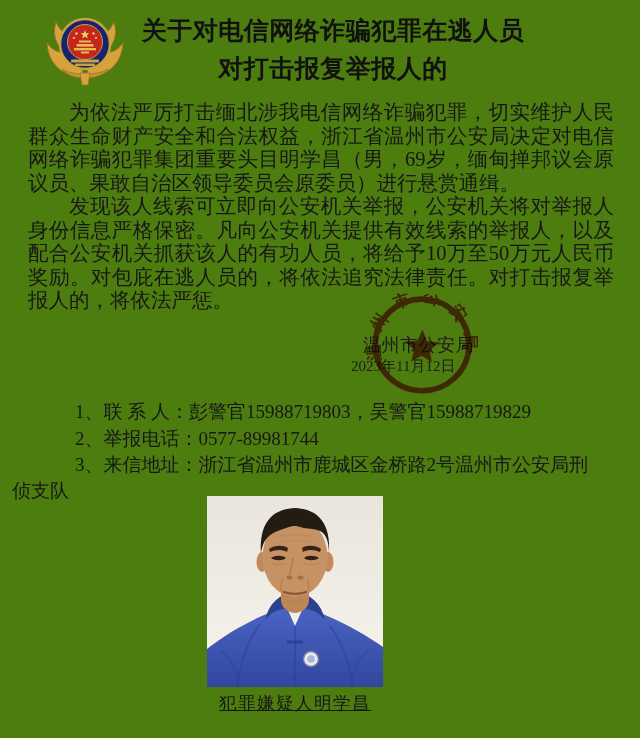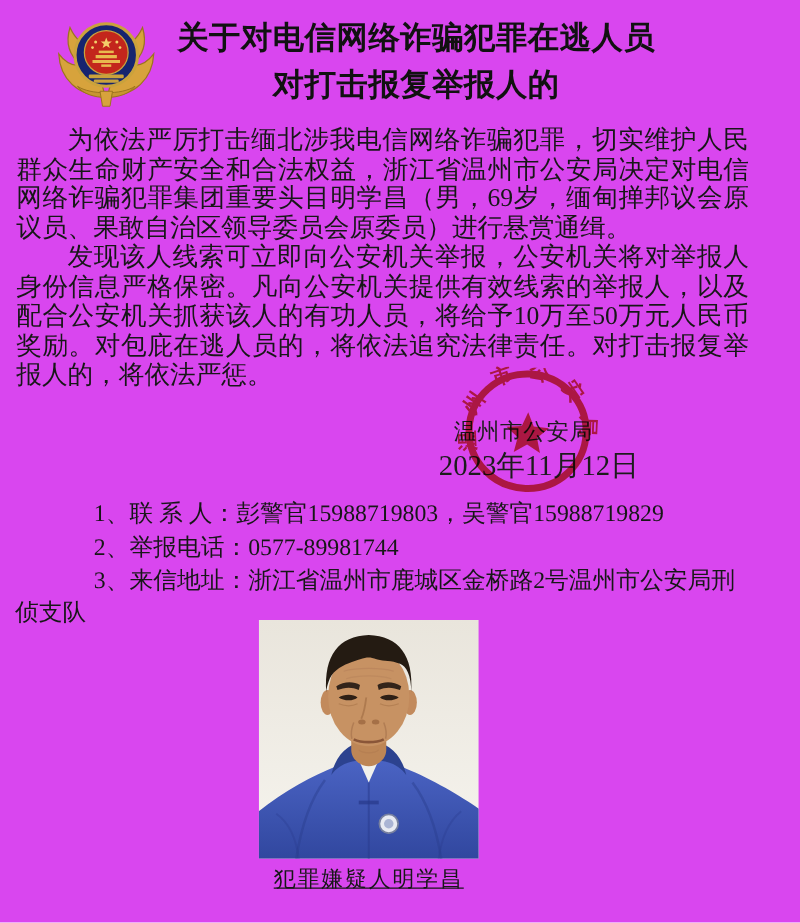--- a/index.html
+++ b/index.html
@@ -3,45 +3,45 @@
 <meta charset="utf-8">
 <style>
   html,body{margin:0;padding:0;}
   body{
     font-family:"Liberation Serif","DejaVu Serif",serif;
     background:#ffffff;
   }
   .page{
     position:relative;
     width:640px;height:738px;
-    background:#d946ef;
+    background:#4d7c0f;
     overflow:hidden;
     color:#1a1a1a;
   }
   
   .emblem{position:absolute;left:44px;top:7px;width:82px;height:80px;}
   .title{
     position:absolute;left:108px;top:12px;width:450px;
     text-align:center;font-weight:bold;font-size:25px;line-height:38px;
     color:#111;letter-spacing:.5px;
   }
   
   .bodytext{
-    position:absolute;left:13px;top:101px;width:586px;
+    position:absolute;left:28px;top:101px;width:586px;
     font-size:20.5px;line-height:23.5px;text-align:justify;color:#171717;
   }
   .bodytext p{margin:0;text-indent:2em;}
   
   .authority{
     position:absolute;left:363px;top:333px;
     font-size:18px;letter-spacing:.5px;color:#1c1c1c;z-index:1;
   }
   .issuedate{
     position:absolute;left:351px;top:357px;
-    font-size:23px;color:#1c1c1c;z-index:1;
+    font-size:15px;color:#1c1c1c;z-index:1;
   }
   .seal{
     position:absolute;left:366px;top:294px;width:112px;height:106px;
     z-index:2;opacity:.88;mix-blend-mode:multiply;transform:rotate(2deg);
   }
   
   .contacts{
     position:absolute;left:12px;top:399px;width:592px;
     font-size:19px;line-height:25.5px;color:#171717;
   }

